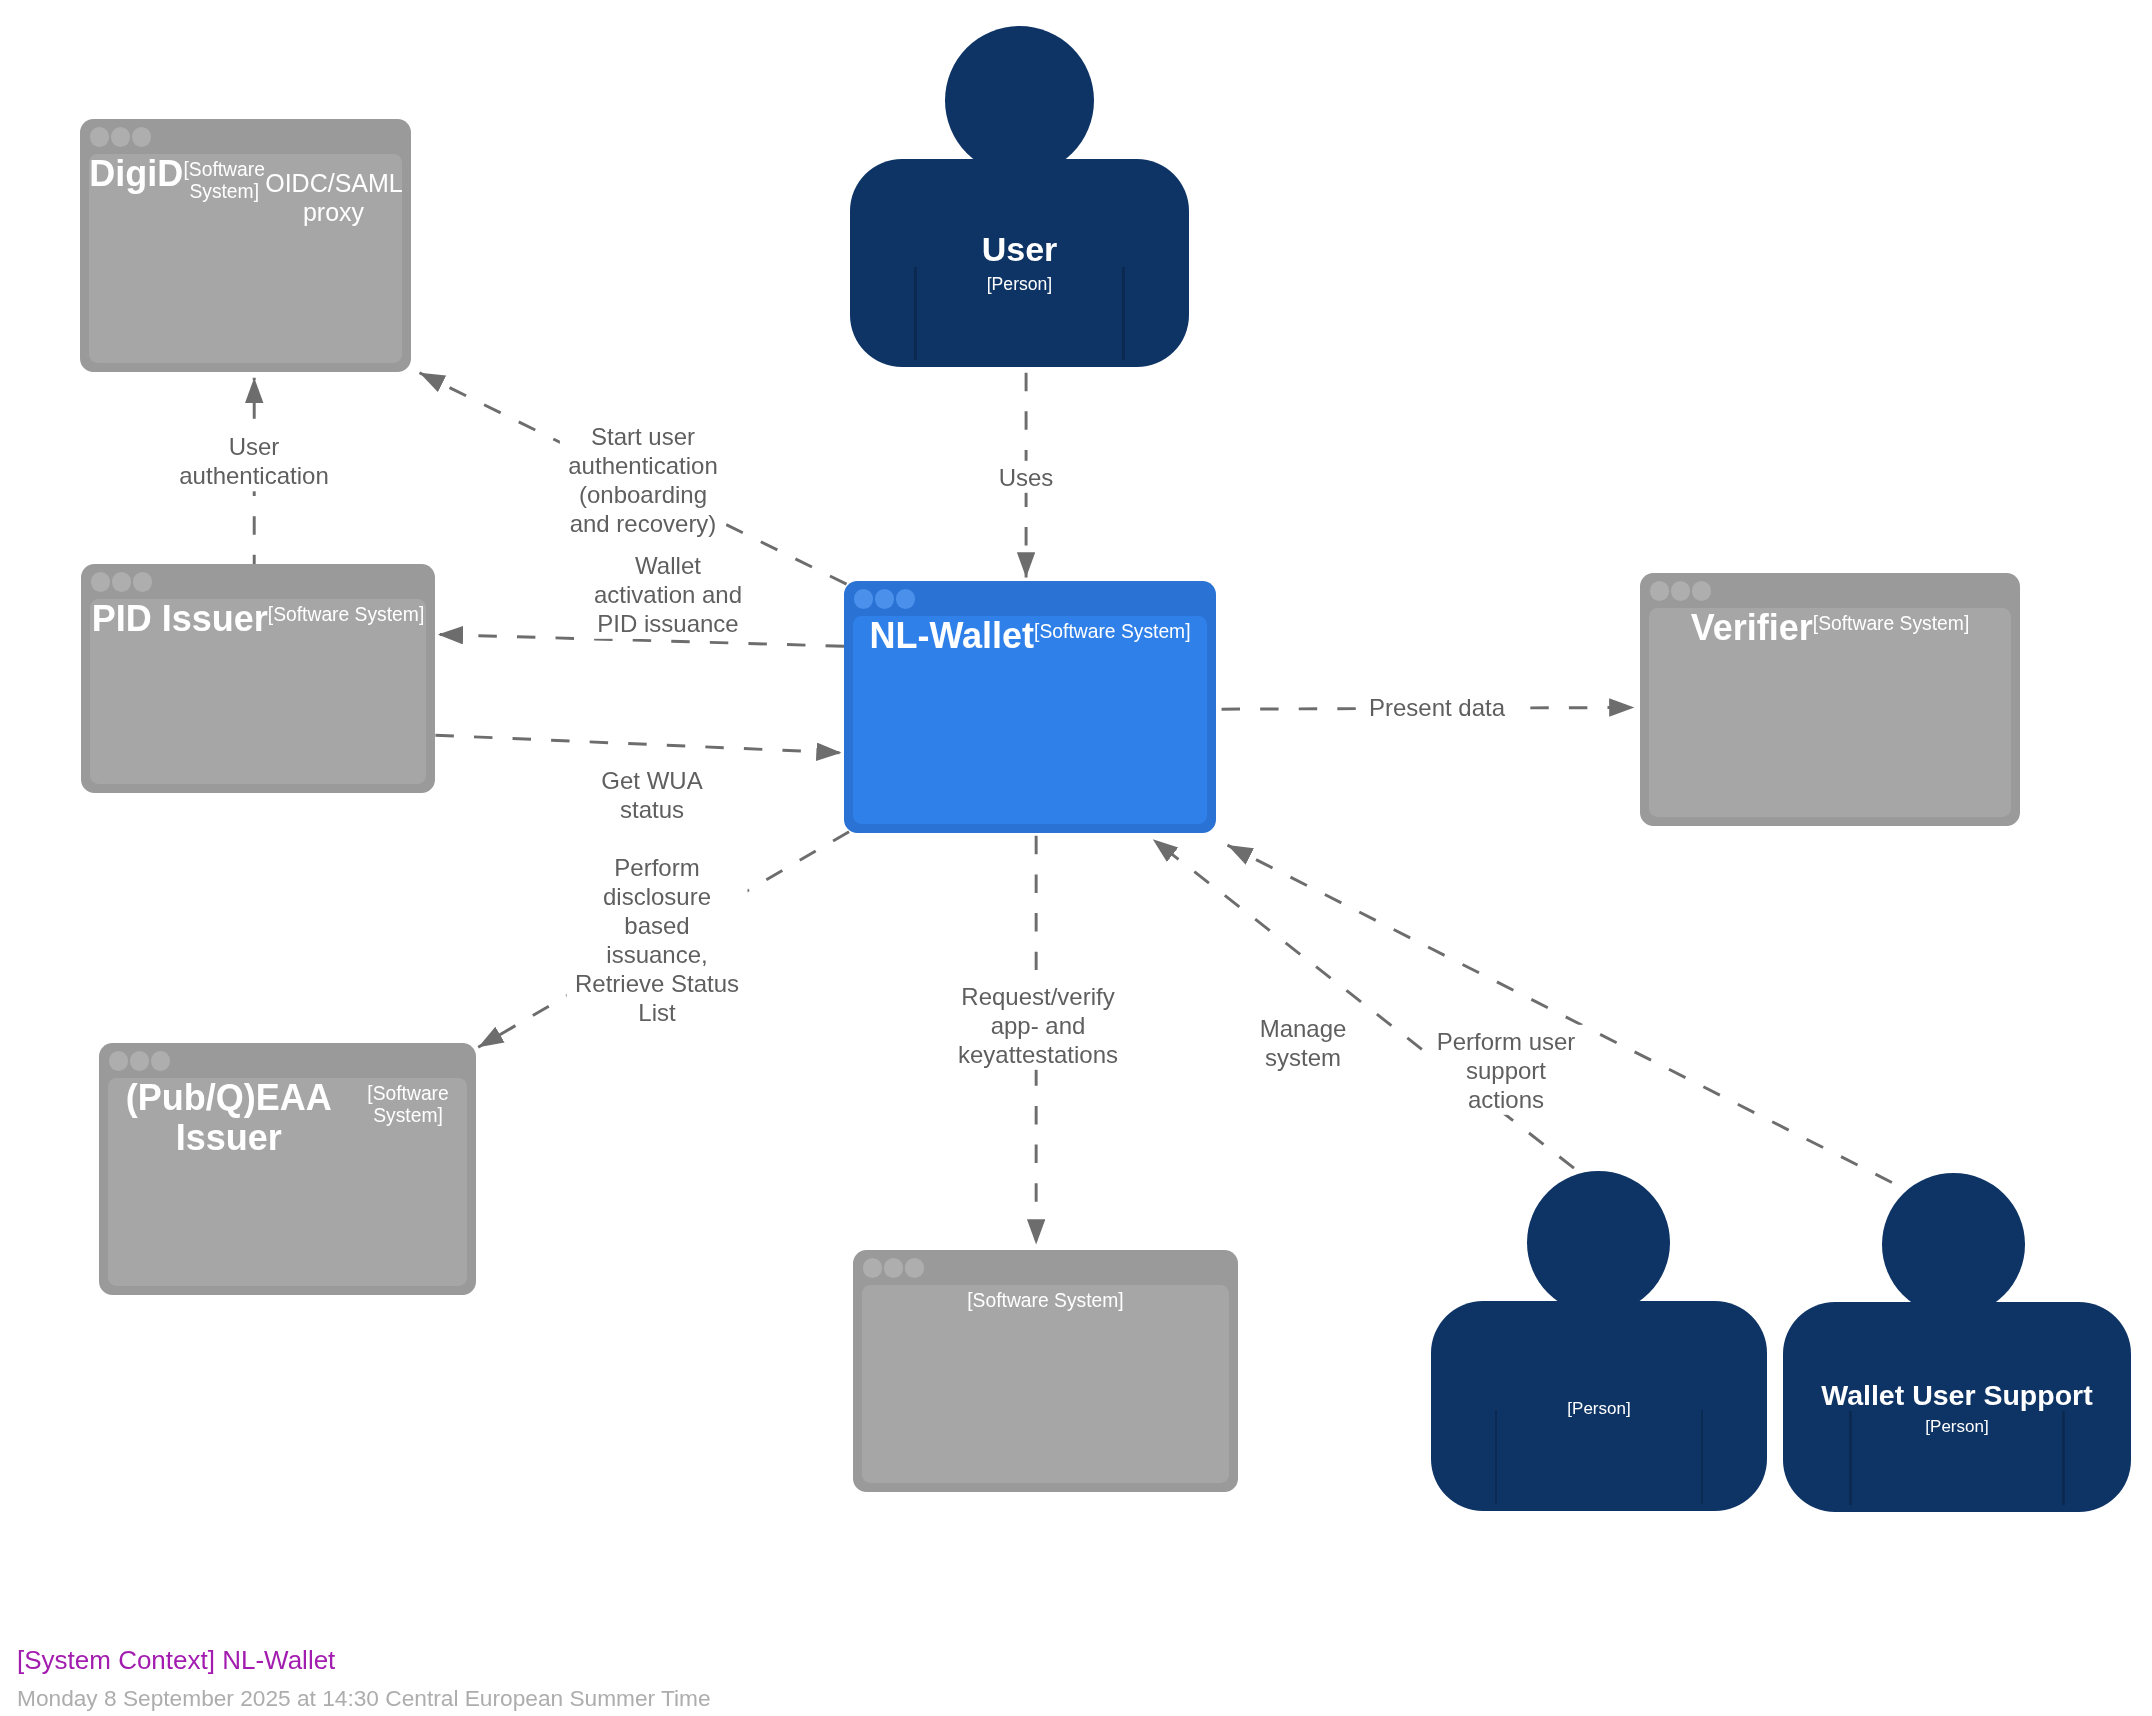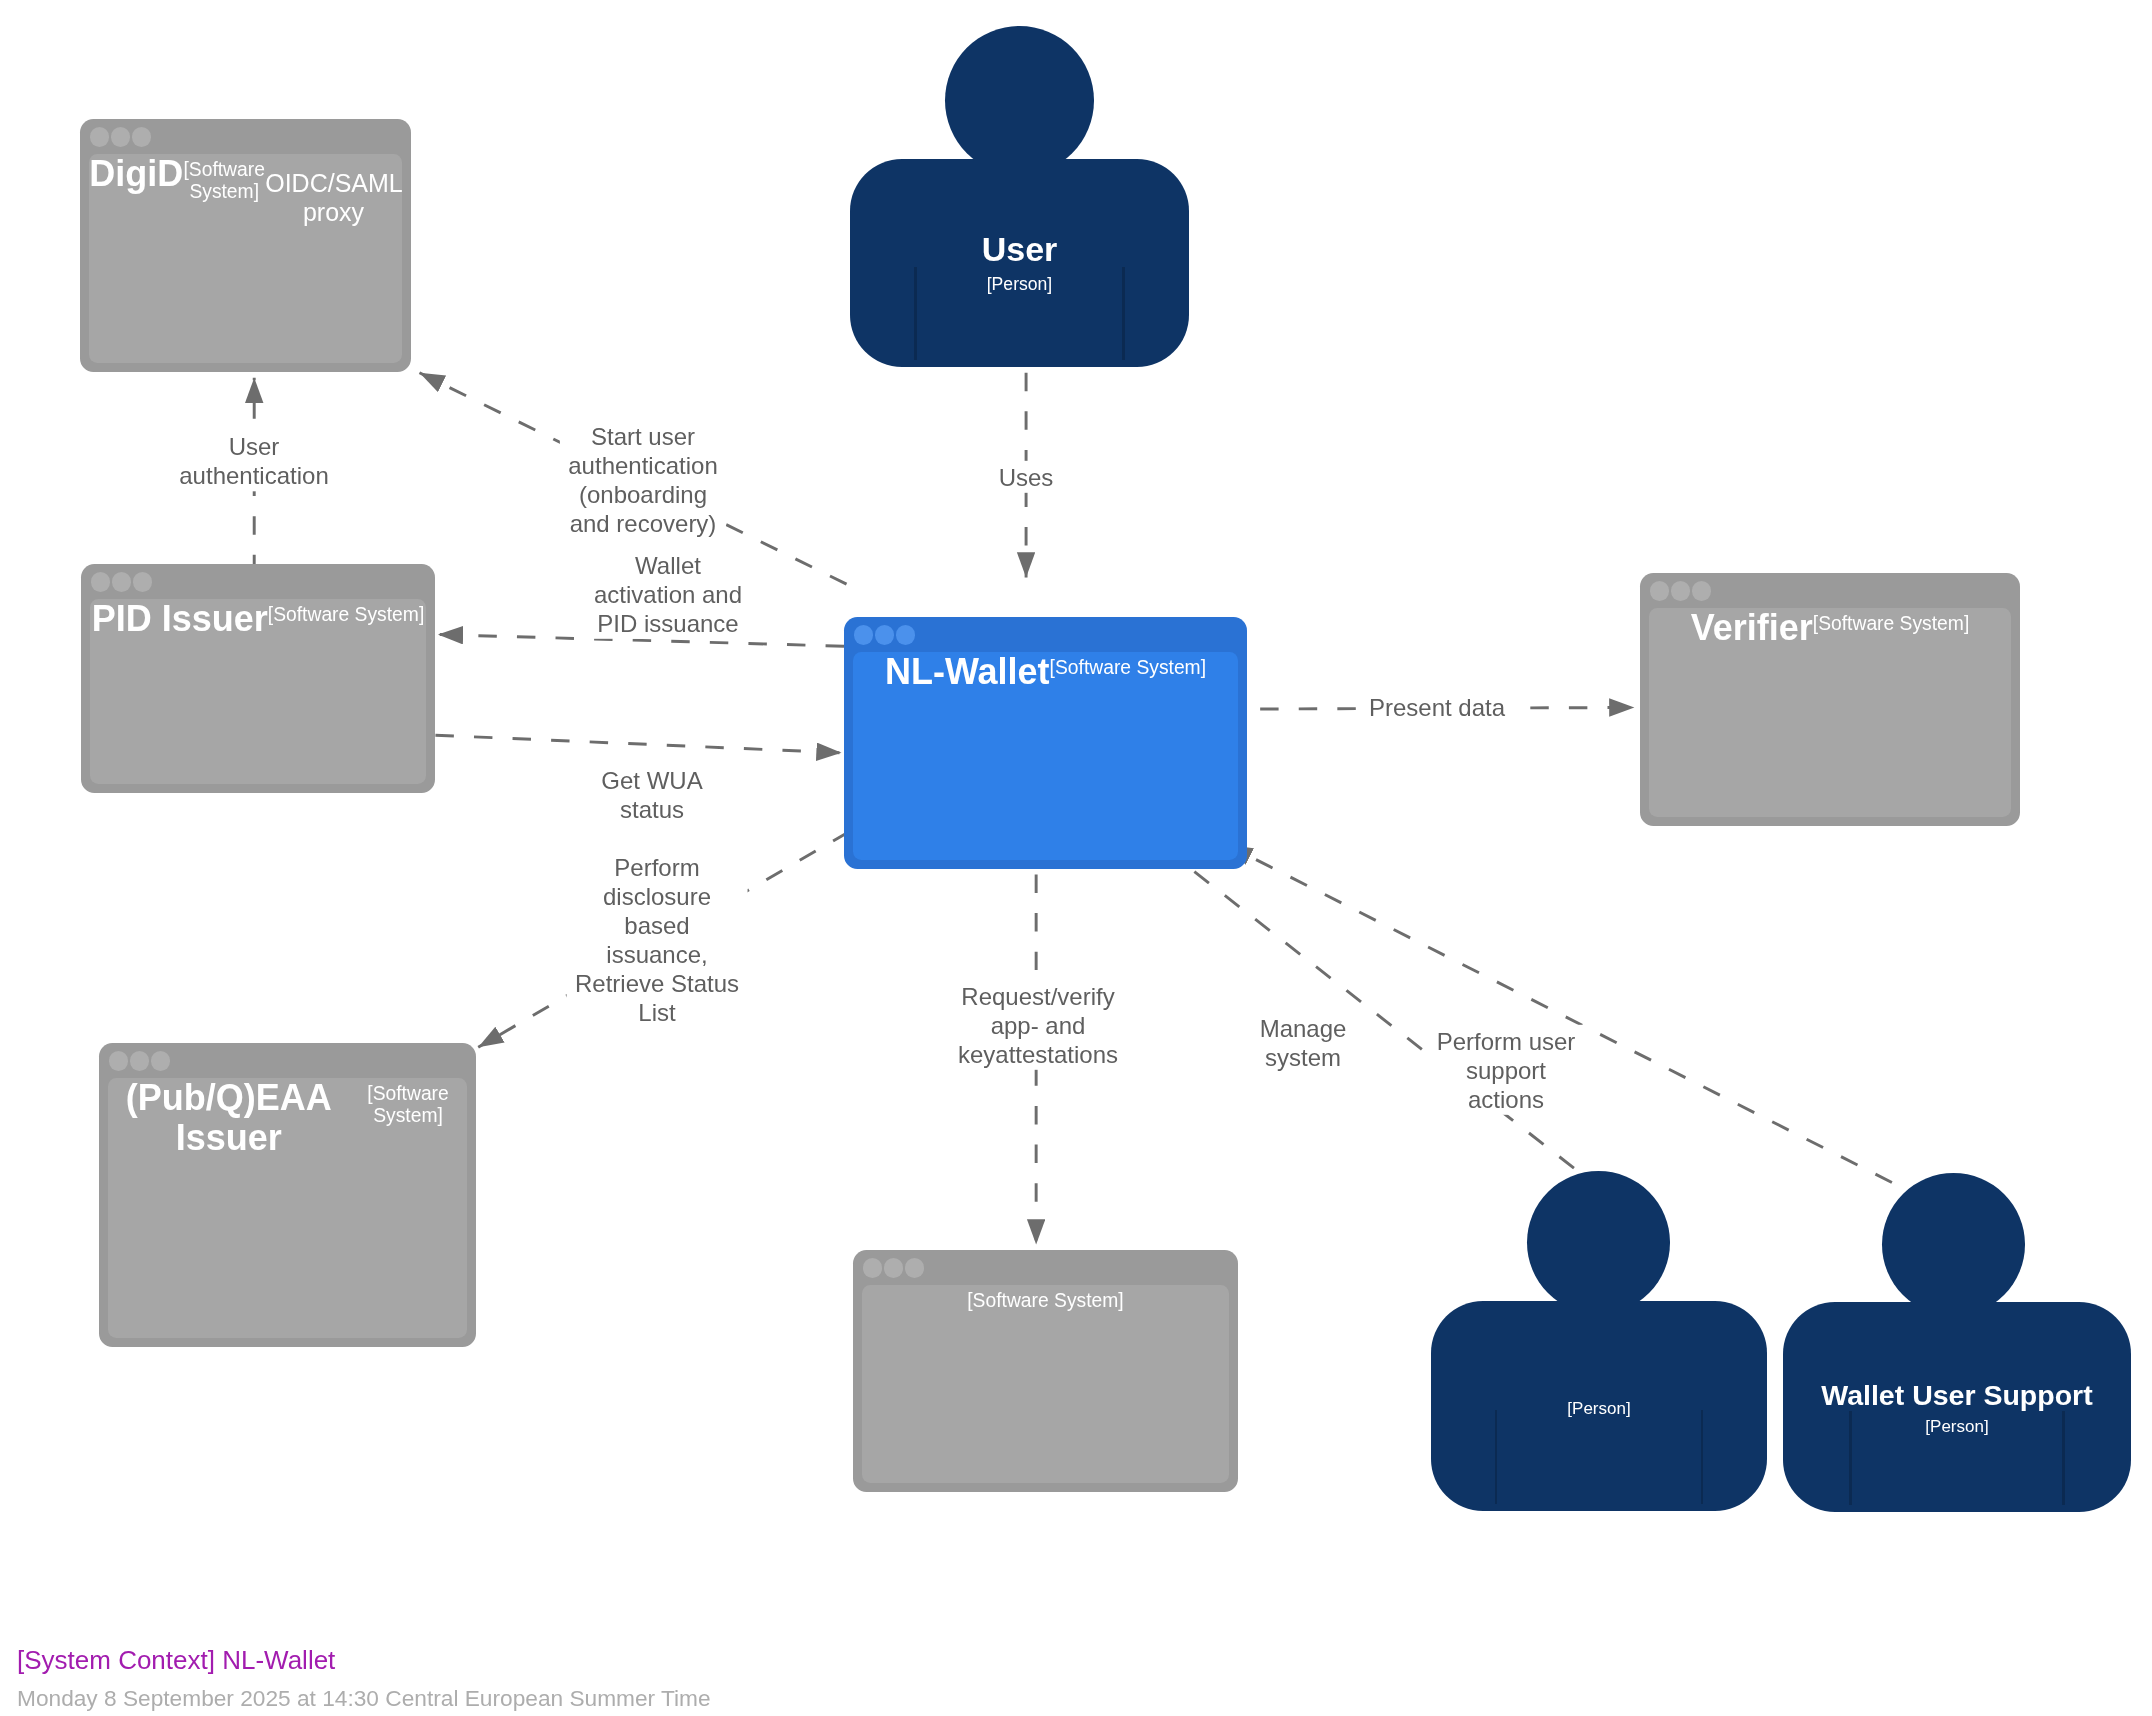--- a/index.html
+++ b/index.html
@@ -37,22 +37,22 @@
   .person-body .arm{position:absolute;width:2.5px;height:45%;bottom:6.7px;background:rgba(0,0,0,0.18);}
   .person-body .arm.left{left:19%;} .person-body .arm.right{right:19%;}
   .person-body .name{font-size:34px;font-weight:bold;line-height:37px;white-space:pre-line;}
   .person-body .meta{font-size:17.6px;margin-top:6.7px;}
   .person-body.small .name{font-size:28.5px;line-height:34px;}
   .person-body.small .meta{font-size:17px;margin-top:5px;}
 
   
   #node-digid    {left:80px;  top:119px;  width:331px; height:253px;}
   #node-pid      {left:81px;  top:564px;  width:354px; height:229px;}
-  #node-eaa      {left:99px; top:1043px; width:377px; height:304px;}
-  #node-wallet   {left:844px;top:581px;  width:403px; height:252px;margin-top:36px;}
+  #node-eaa      {left:99px; top:1043px; width:377px; height:252px;}
+  #node-wallet   {left:844px;top:581px;  width:372px; height:252px;}
   #node-verifier {left:1640px;top:573px;  width:380px; height:253px;}
   #node-appattest{left:853px;top:1250px; width:385px; height:242px;}
 
   #user-head{left:945px;top:26px;  width:149px;height:149px;}
   #user-body{left:850px;top:159px; width:339px;height:208px;}
   #tech-head{left:1527px;top:1171px;width:143px;height:143px;}
   #tech-body{left:1431px;top:1301px;width:336px;height:210px;}
   #usup-head{left:1882px;top:1173px;width:143px;height:143px;}
   #usup-body{left:1783px;top:1302px;width:348px;height:210px;}
 

